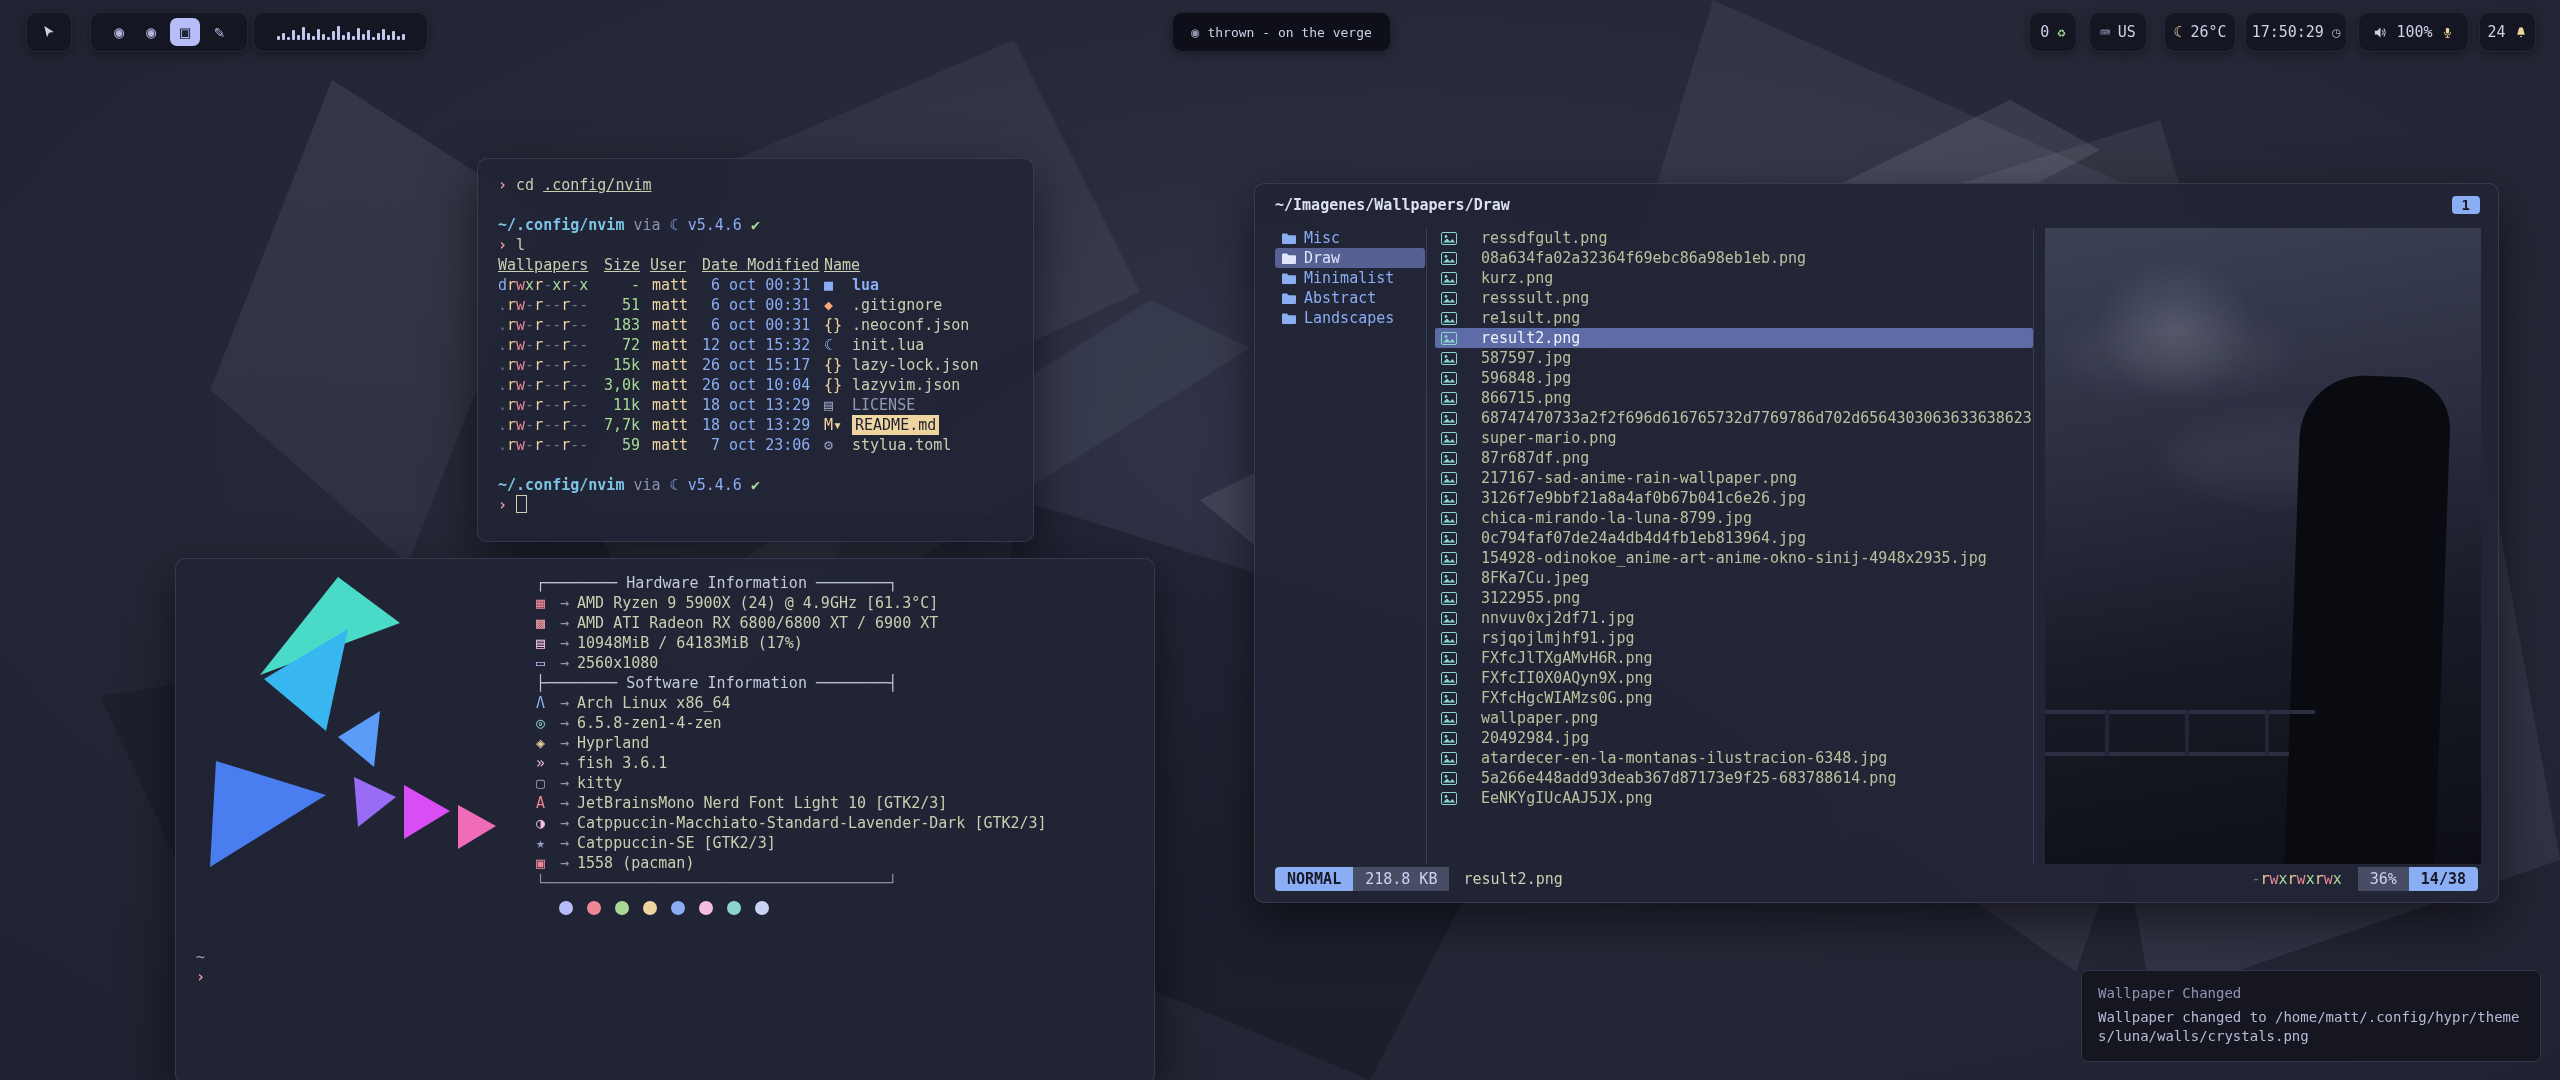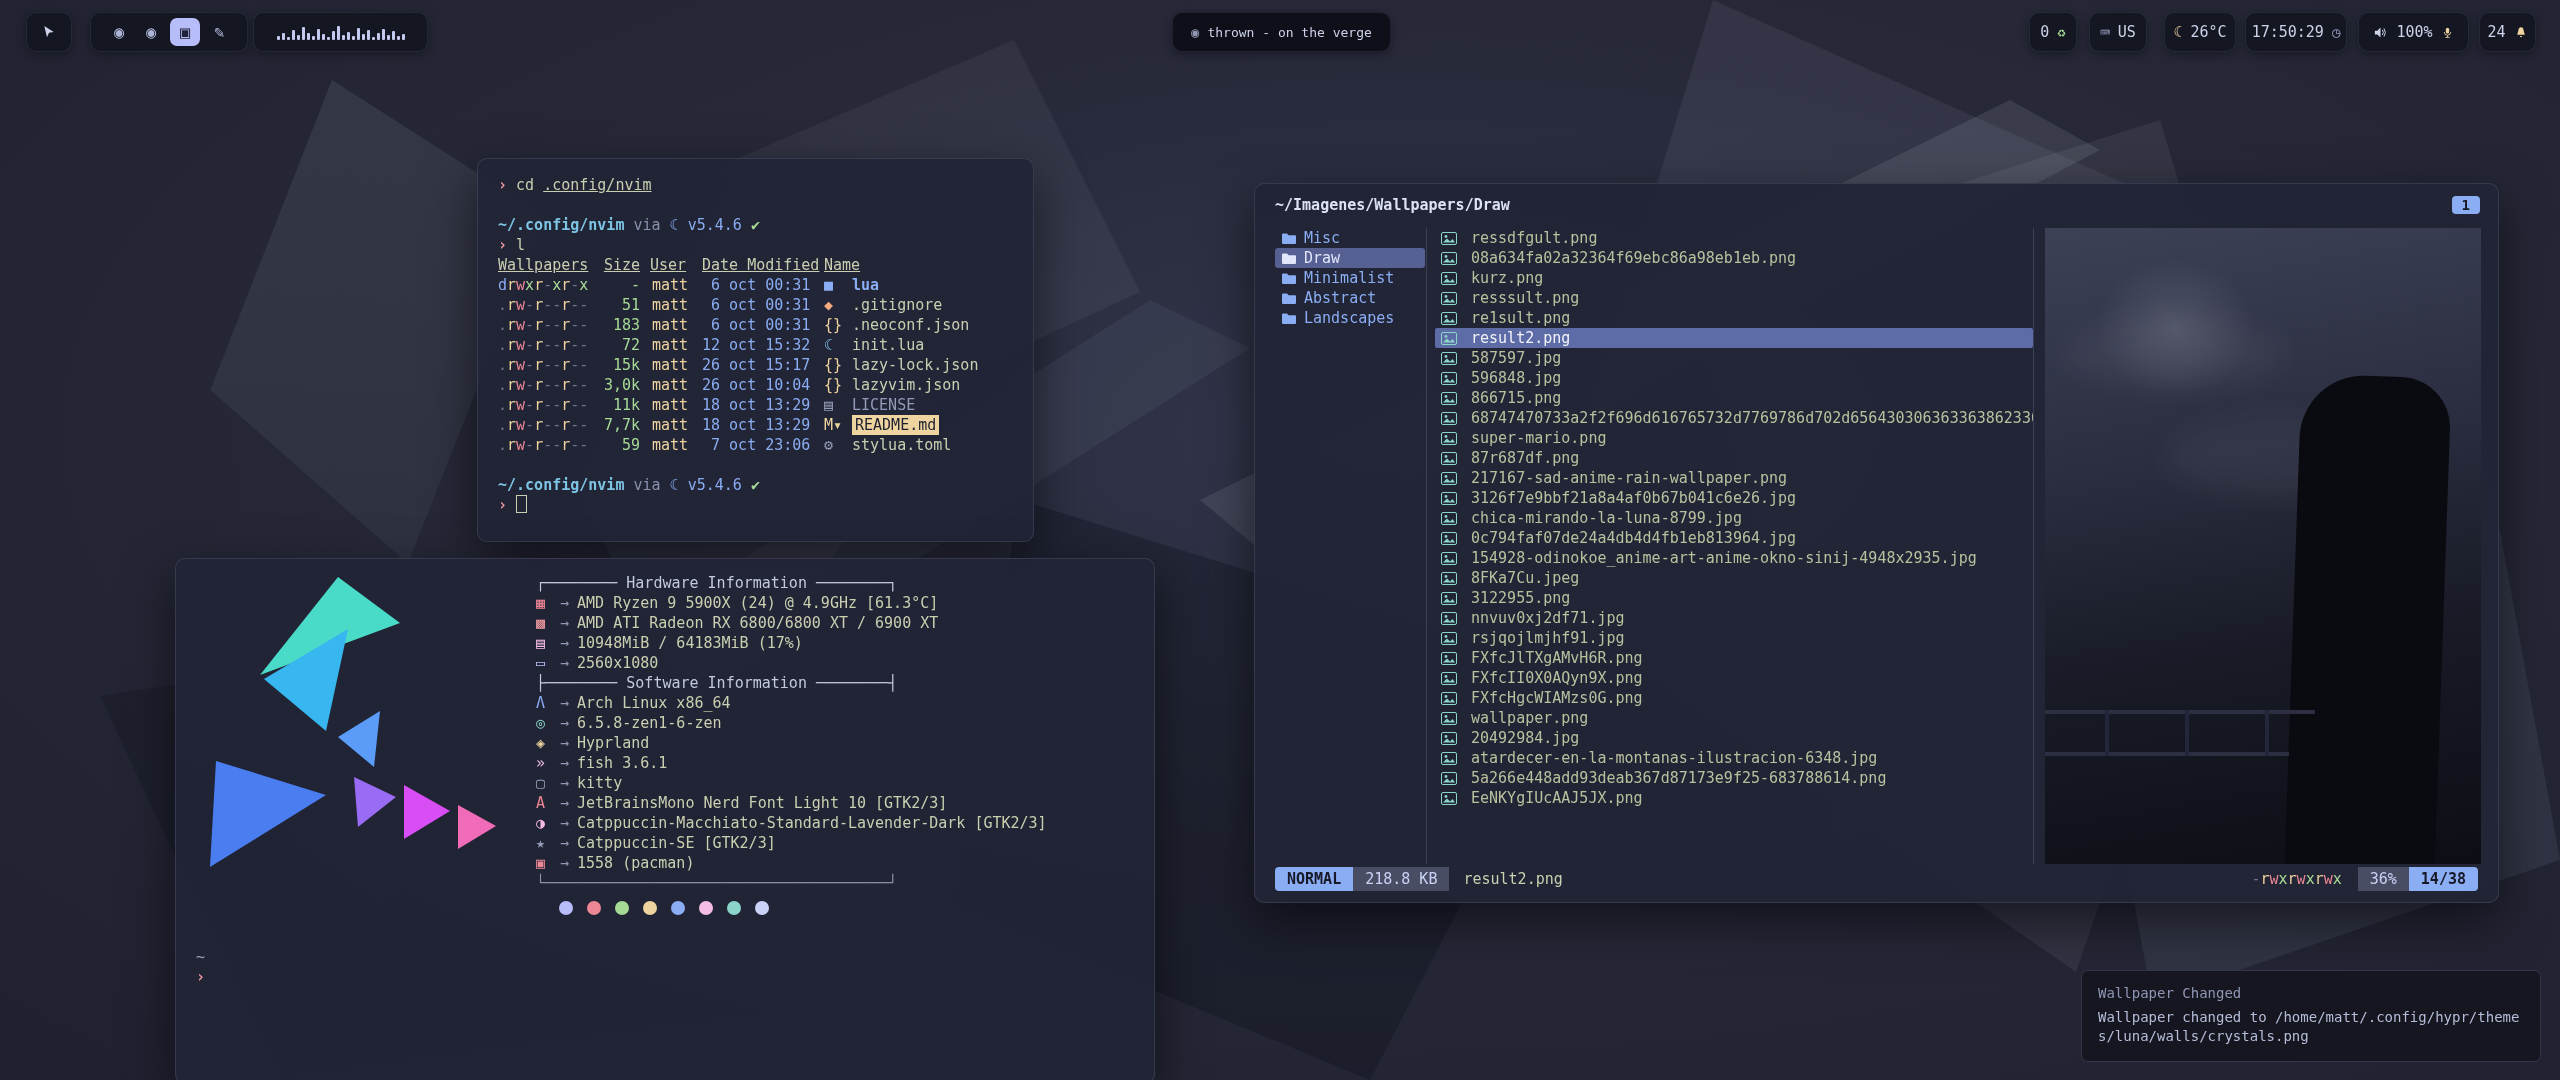--- a/index.html
+++ b/index.html
@@ -57,21 +57,21 @@
   .ff-arrow{color:#9399b2;padding:0 8px 0 2px;}
   .dot{width:14px;height:14px;border-radius:50%;display:inline-block;}
   
   .y-head{position:absolute;left:20px;top:12px;font-size:15px;font-weight:bold;color:#dde2f3;}
   .y-tab{position:absolute;right:18px;top:12px;background:#8aadf4;color:#181926;font-weight:bold;font-size:14px;padding:1px 10px;border-radius:4px;}
   .y-side{position:absolute;left:20px;top:44px;width:150px;}
   .y-folder{height:20px;display:flex;align-items:center;gap:7px;font-size:15px;color:#8aadf4;padding:0 6px;border-radius:3px;}
   .y-folder.active{background:#566092;color:#e2e6fa;}
   .y-folder.active path{fill:#e2e6fa;}
   .y-list{position:absolute;left:180px;top:44px;width:598px;overflow:hidden;}
-  .y-file{height:20px;display:flex;align-items:center;gap:14px;font-size:15px;color:#b9c09e;padding:0 6px;white-space:nowrap;overflow:hidden;}
+  .y-file{height:20px;display:flex;align-items:center;gap:24px;font-size:15px;color:#b9c09e;padding:0 6px;white-space:nowrap;overflow:hidden;}
   .y-file.selected{background:#5d6ba6;color:#f2f4fa;border-radius:2px;}
   .y-div{position:absolute;top:44px;width:1px;height:636px;background:rgba(90,96,130,.45);}
   .preview{position:absolute;left:790px;top:44px;width:436px;height:636px;overflow:hidden;
     background:linear-gradient(170deg,#3d4156 0%,#2b2e40 35%,#181a26 65%,#0d0e15 100%);}
   .pv-glow{position:absolute;left:50px;top:30px;width:160px;height:140px;background:radial-gradient(rgba(220,225,240,.16),transparent 70%);}
   .pv-cloud{position:absolute;background:rgba(200,206,228,.06);border-radius:50%;filter:blur(14px);}
   .pv-figure{position:absolute;right:38px;top:148px;width:150px;height:500px;background:#0a0b11;border-radius:64px 50px 0 0;transform:rotate(2deg);}
   .pv-rail{position:absolute;background:#2c2f42;height:4px;}
   .pv-post{position:absolute;background:#23263a;width:4px;}
   .y-status{position:absolute;left:20px;right:20px;bottom:10px;height:26px;display:flex;align-items:center;font-size:15px;}
@@ -314,21 +314,21 @@
     <div class="ff-line ff-head">┌──────── Hardware Information ────────┐</div>
     <div>
         <div class="ff-line"><span class="ff-icon" style="color: rgb(237, 135, 150);">▦</span><span class="ff-arrow">→</span><span class="ff-text">AMD Ryzen 9 5900X (24) @ 4.9GHz [61.3°C]</span></div>
         <div class="ff-line"><span class="ff-icon" style="color: rgb(238, 153, 160);">▩</span><span class="ff-arrow">→</span><span class="ff-text">AMD ATI Radeon RX 6800/6800 XT / 6900 XT</span></div>
         <div class="ff-line"><span class="ff-icon" style="color: rgb(245, 189, 230);">▤</span><span class="ff-arrow">→</span><span class="ff-text">10948MiB / 64183MiB (17%)</span></div>
         <div class="ff-line"><span class="ff-icon" style="color: rgb(183, 189, 248);">▭</span><span class="ff-arrow">→</span><span class="ff-text">2560x1080</span></div>
       </div>
     <div class="ff-line ff-head">├──────── Software Information ────────┤</div>
     <div>
         <div class="ff-line"><span class="ff-icon" style="color: rgb(138, 173, 244);">Λ</span><span class="ff-arrow">→</span><span class="ff-text">Arch Linux x86_64</span></div>
-        <div class="ff-line"><span class="ff-icon" style="color: rgb(139, 213, 202);">◎</span><span class="ff-arrow">→</span><span class="ff-text">6.5.8-zen1-6-zen</span></div>
+        <div class="ff-line"><span class="ff-icon" style="color: rgb(139, 213, 202);">◎</span><span class="ff-arrow">→</span><span class="ff-text">6.5.8-zen1-4-zen</span></div>
         <div class="ff-line"><span class="ff-icon" style="color: rgb(238, 212, 159);">◈</span><span class="ff-arrow">→</span><span class="ff-text">Hyprland</span></div>
         <div class="ff-line"><span class="ff-icon" style="color: rgb(245, 189, 230);">»</span><span class="ff-arrow">→</span><span class="ff-text">fish 3.6.1</span></div>
         <div class="ff-line"><span class="ff-icon" style="color: rgb(147, 154, 183);">▢</span><span class="ff-arrow">→</span><span class="ff-text">kitty</span></div>
         <div class="ff-line"><span class="ff-icon" style="color: rgb(237, 135, 150);">A</span><span class="ff-arrow">→</span><span class="ff-text">JetBrainsMono Nerd Font Light 10 [GTK2/3]</span></div>
         <div class="ff-line"><span class="ff-icon" style="color: rgb(245, 189, 230);">◑</span><span class="ff-arrow">→</span><span class="ff-text">Catppuccin-Macchiato-Standard-Lavender-Dark [GTK2/3]</span></div>
         <div class="ff-line"><span class="ff-icon" style="color: rgb(147, 154, 183);">★</span><span class="ff-arrow">→</span><span class="ff-text">Catppuccin-SE [GTK2/3]</span></div>
         <div class="ff-line"><span class="ff-icon" style="color: rgb(237, 135, 150);">▣</span><span class="ff-arrow">→</span><span class="ff-text">1558 (pacman)</span></div>
       </div>
     <div class="ff-line ff-bottom">└──────────────────────────────────────┘</div>
   </div>

